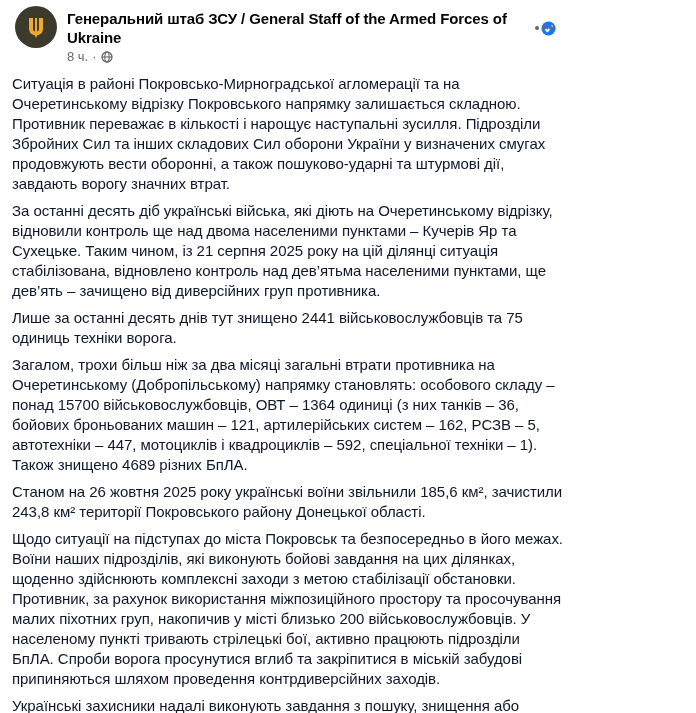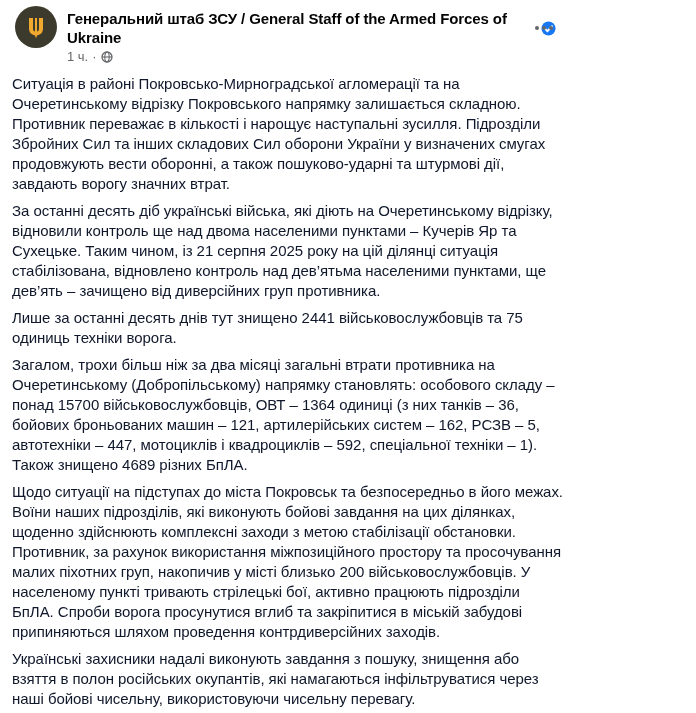--- a/index.html
+++ b/index.html
@@ -116,21 +116,21 @@
       <div class="author-row">
         <span class="author-name">Генеральний штаб ЗСУ / General Staff of the Armed Forces of Ukraine</span>
         <span class="verified-badge">
           <svg width="15" height="15" viewBox="0 0 16 16" aria-hidden="true">
             <circle cx="8" cy="8" r="7.5" fill="#1877f2"></circle>
             <path d="M4.2 8.2 L6.9 10.9 L11.8 5.6" fill="none" stroke="#ffffff" stroke-width="2" stroke-linecap="round" stroke-linejoin="round"></path>
           </svg>
         </span>
       </div>
       <div class="meta-row">
-        <span class="timestamp">1 ч.</span>
+        <span class="timestamp">8 ч.</span>
         <span>·</span>
         <span class="globe-icon">
           <svg width="12" height="12" viewBox="0 0 12 12" aria-hidden="true">
             <circle cx="6" cy="6" r="5" fill="none" stroke="#65676b" stroke-width="1.3"></circle>
             <ellipse cx="6" cy="6" rx="2.2" ry="5" fill="none" stroke="#65676b" stroke-width="1.1"></ellipse>
             <line x1="1" y1="6" x2="11" y2="6" stroke="#65676b" stroke-width="1.1"></line>
           </svg>
         </span>
       </div>
     </div>
@@ -144,17 +144,18 @@
         </svg>
       </span>
     </button>
   </div>
 
   <div class="post-body">
     <p>Ситуація в районі Покровсько-Мирноградської агломерації та на Очеретинському відрізку Покровського напрямку залишається складною. Противник переважає в кількості і нарощує наступальні зусилля. Підрозділи Збройних Сил та інших складових Сил оборони України у визначених смугах продовжують вести оборонні, а також пошуково-ударні та штурмові дії, завдають ворогу значних втрат.</p>
     <p>За останні десять діб українські війська, які діють на Очеретинському відрізку, відновили контроль ще над двома населеними пунктами – Кучерів Яр та Сухецьке. Таким чином, із 21 серпня 2025 року на цій ділянці ситуація стабілізована, відновлено контроль над дев’ятьма населеними пунктами, ще дев’ять – зачищено від диверсійних груп противника.</p>
     <p>Лише за останні десять днів тут знищено 2441 військовослужбовців та 75 одиниць техніки ворога.</p>
     <p>Загалом, трохи більш ніж за два місяці загальні втрати противника на Очеретинському (Добропільському) напрямку становлять: особового складу – понад 15700 військовослужбовців, ОВТ – 1364 одиниці (з них танків – 36, бойових броньованих машин – 121, артилерійських систем – 162, РСЗВ – 5, автотехніки – 447, мотоциклів і квадроциклів – 592, спеціальної техніки – 1). Також знищено 4689 різних БпЛА.</p>
+    <p>Станом на 26 жовтня 2025 року українські воїни звільнили 185,6 км², зачистили 243,8 км² території Покровського району Донецької області.</p>
     <p>Щодо ситуації на підступах до міста Покровськ та безпосередньо в його межах. Воїни наших підрозділів, які виконують бойові завдання на цих ділянках, щоденно здійснюють комплексні заходи з метою стабілізації обстановки. Противник, за рахунок використання міжпозиційного простору та просочування малих піхотних груп, накопичив у місті близько 200 військовослужбовців. У населеному пункті тривають стрілецькі бої, активно працюють підрозділи БпЛА. Спроби ворога просунутися вглиб та закріпитися в міській забудові припиняються шляхом проведення контрдиверсійних заходів.</p>
     <p>Українські захисники надалі виконують завдання з пошуку, знищення або взяття в полон російських окупантів, які намагаються інфільтруватися через наші бойові чисельну, використовуючи чисельну перевагу.</p>
   </div>
 
 </div>
 
 </body></html>

